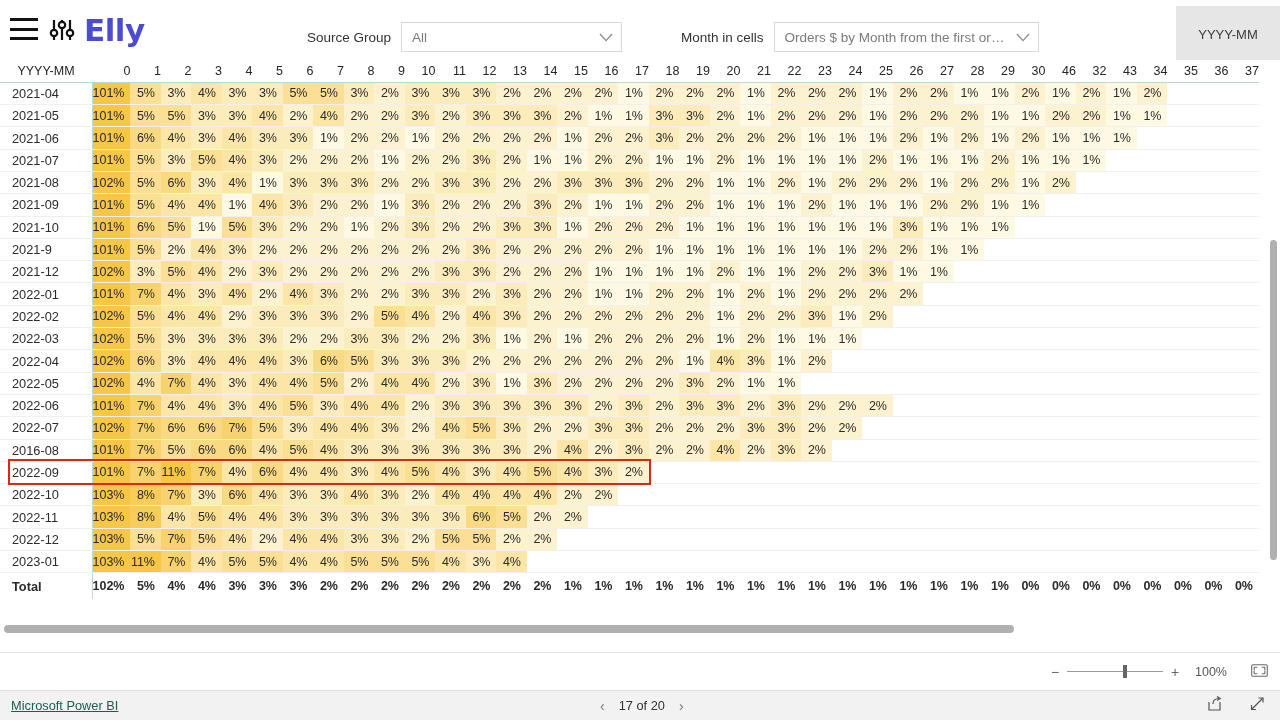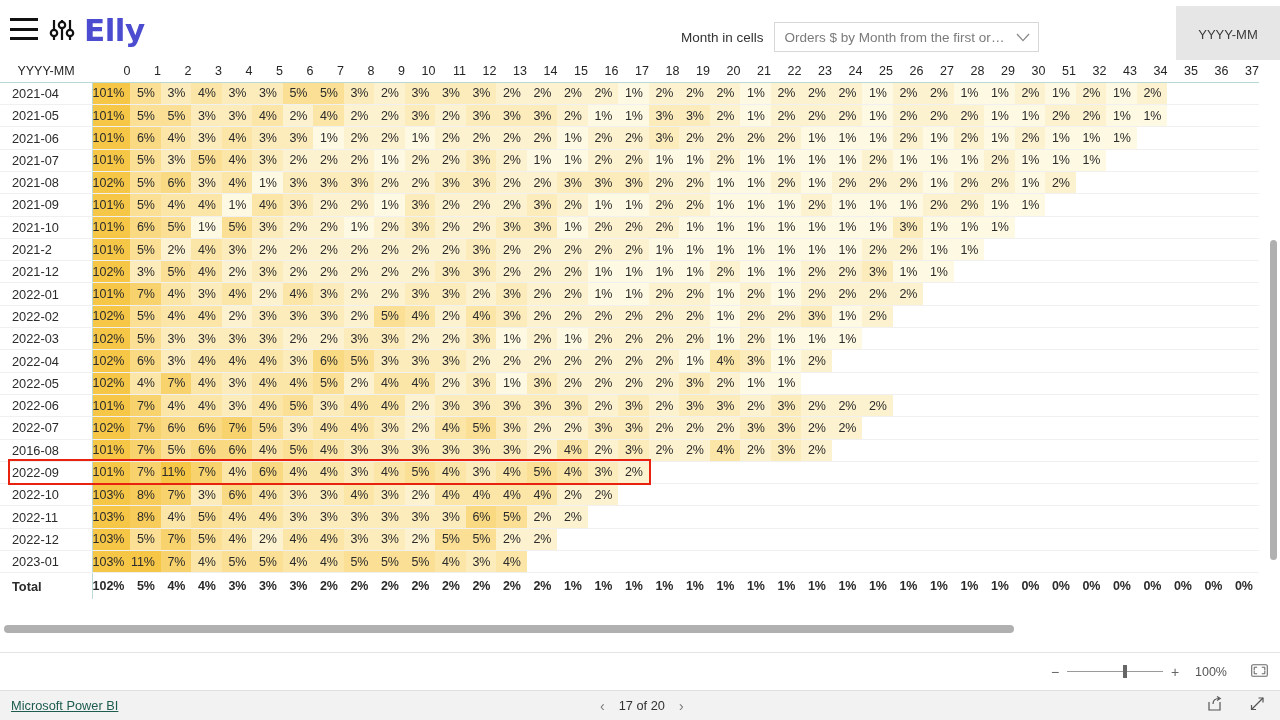--- a/index.html
+++ b/index.html
@@ -240,20 +240,29 @@
         <line x1="14" y1="3" x2="14" y2="23" stroke="#111" stroke-width="2.2"></line>
         <line x1="22" y1="3" x2="22" y2="23" stroke="#111" stroke-width="2.2"></line>
         <circle cx="6" cy="16" r="3.2" fill="#fff" stroke="#111" stroke-width="2.2"></circle>
         <circle cx="14" cy="8" r="3.2" fill="#fff" stroke="#111" stroke-width="2.2"></circle>
         <circle cx="22" cy="16" r="3.2" fill="#fff" stroke="#111" stroke-width="2.2"></circle>
       </svg>
     </div>
 
     <div class="brand">Elly</div>
 
+    <div class="filter-group" style="left:307px;">
+      <span class="filter-label">Source Group</span>
+      <div class="dropdown" style="width:221px;">
+        <span class="dd-text">All</span>
+        <svg class="chev" viewBox="0 0 14 9">
+          <polyline points="1,1 7,7.6 13,1" fill="none" stroke="#8a8a8a" stroke-width="1.3"></polyline>
+        </svg>
+      </div>
+    </div>
 
     <div class="filter-group" style="left:681px;">
       <span class="filter-label">Month in cells</span>
       <div class="dropdown" style="width:265px;">
         <span class="dd-text">Orders $ by Month from the first ord...</span>
         <svg class="chev" viewBox="0 0 14 9">
           <polyline points="1,1 7,7.6 13,1" fill="none" stroke="#8a8a8a" stroke-width="1.3"></polyline>
         </svg>
       </div>
     </div>
@@ -333,21 +342,21 @@
             <th>21</th>
             <th>22</th>
             <th>23</th>
             <th>24</th>
             <th>25</th>
             <th>26</th>
             <th>27</th>
             <th>28</th>
             <th>29</th>
             <th>30</th>
-            <th>51</th>
+            <th>46</th>
             <th>32</th>
             <th>43</th>
             <th>34</th>
             <th>35</th>
             <th>36</th>
             <th>37</th>
           </tr>
       </thead>
       <tbody id="tbody">
           <tr class="datarow">
@@ -631,21 +640,21 @@
             <td class="val"></td>
             <td class="val"></td>
             <td class="val"></td>
             <td class="val"></td>
             <td class="val"></td>
             <td class="val"></td>
             <td class="val"></td>
             <td class="val"></td>
           </tr>
           <tr class="datarow">
-            <td class="rh">2021-2</td>
+            <td class="rh">2021-9</td>
             <td class="val" style="background: rgb(246, 198, 70);">101%</td>
             <td class="val" style="background: rgb(250, 223, 148);">5%</td>
             <td class="val" style="background: rgb(253, 242, 207);">2%</td>
             <td class="val" style="background: rgb(251, 230, 168);">4%</td>
             <td class="val" style="background: rgb(252, 236, 187);">3%</td>
             <td class="val" style="background: rgb(253, 242, 207);">2%</td>
             <td class="val" style="background: rgb(253, 242, 207);">2%</td>
             <td class="val" style="background: rgb(253, 242, 207);">2%</td>
             <td class="val" style="background: rgb(253, 242, 207);">2%</td>
             <td class="val" style="background: rgb(253, 242, 207);">2%</td>

